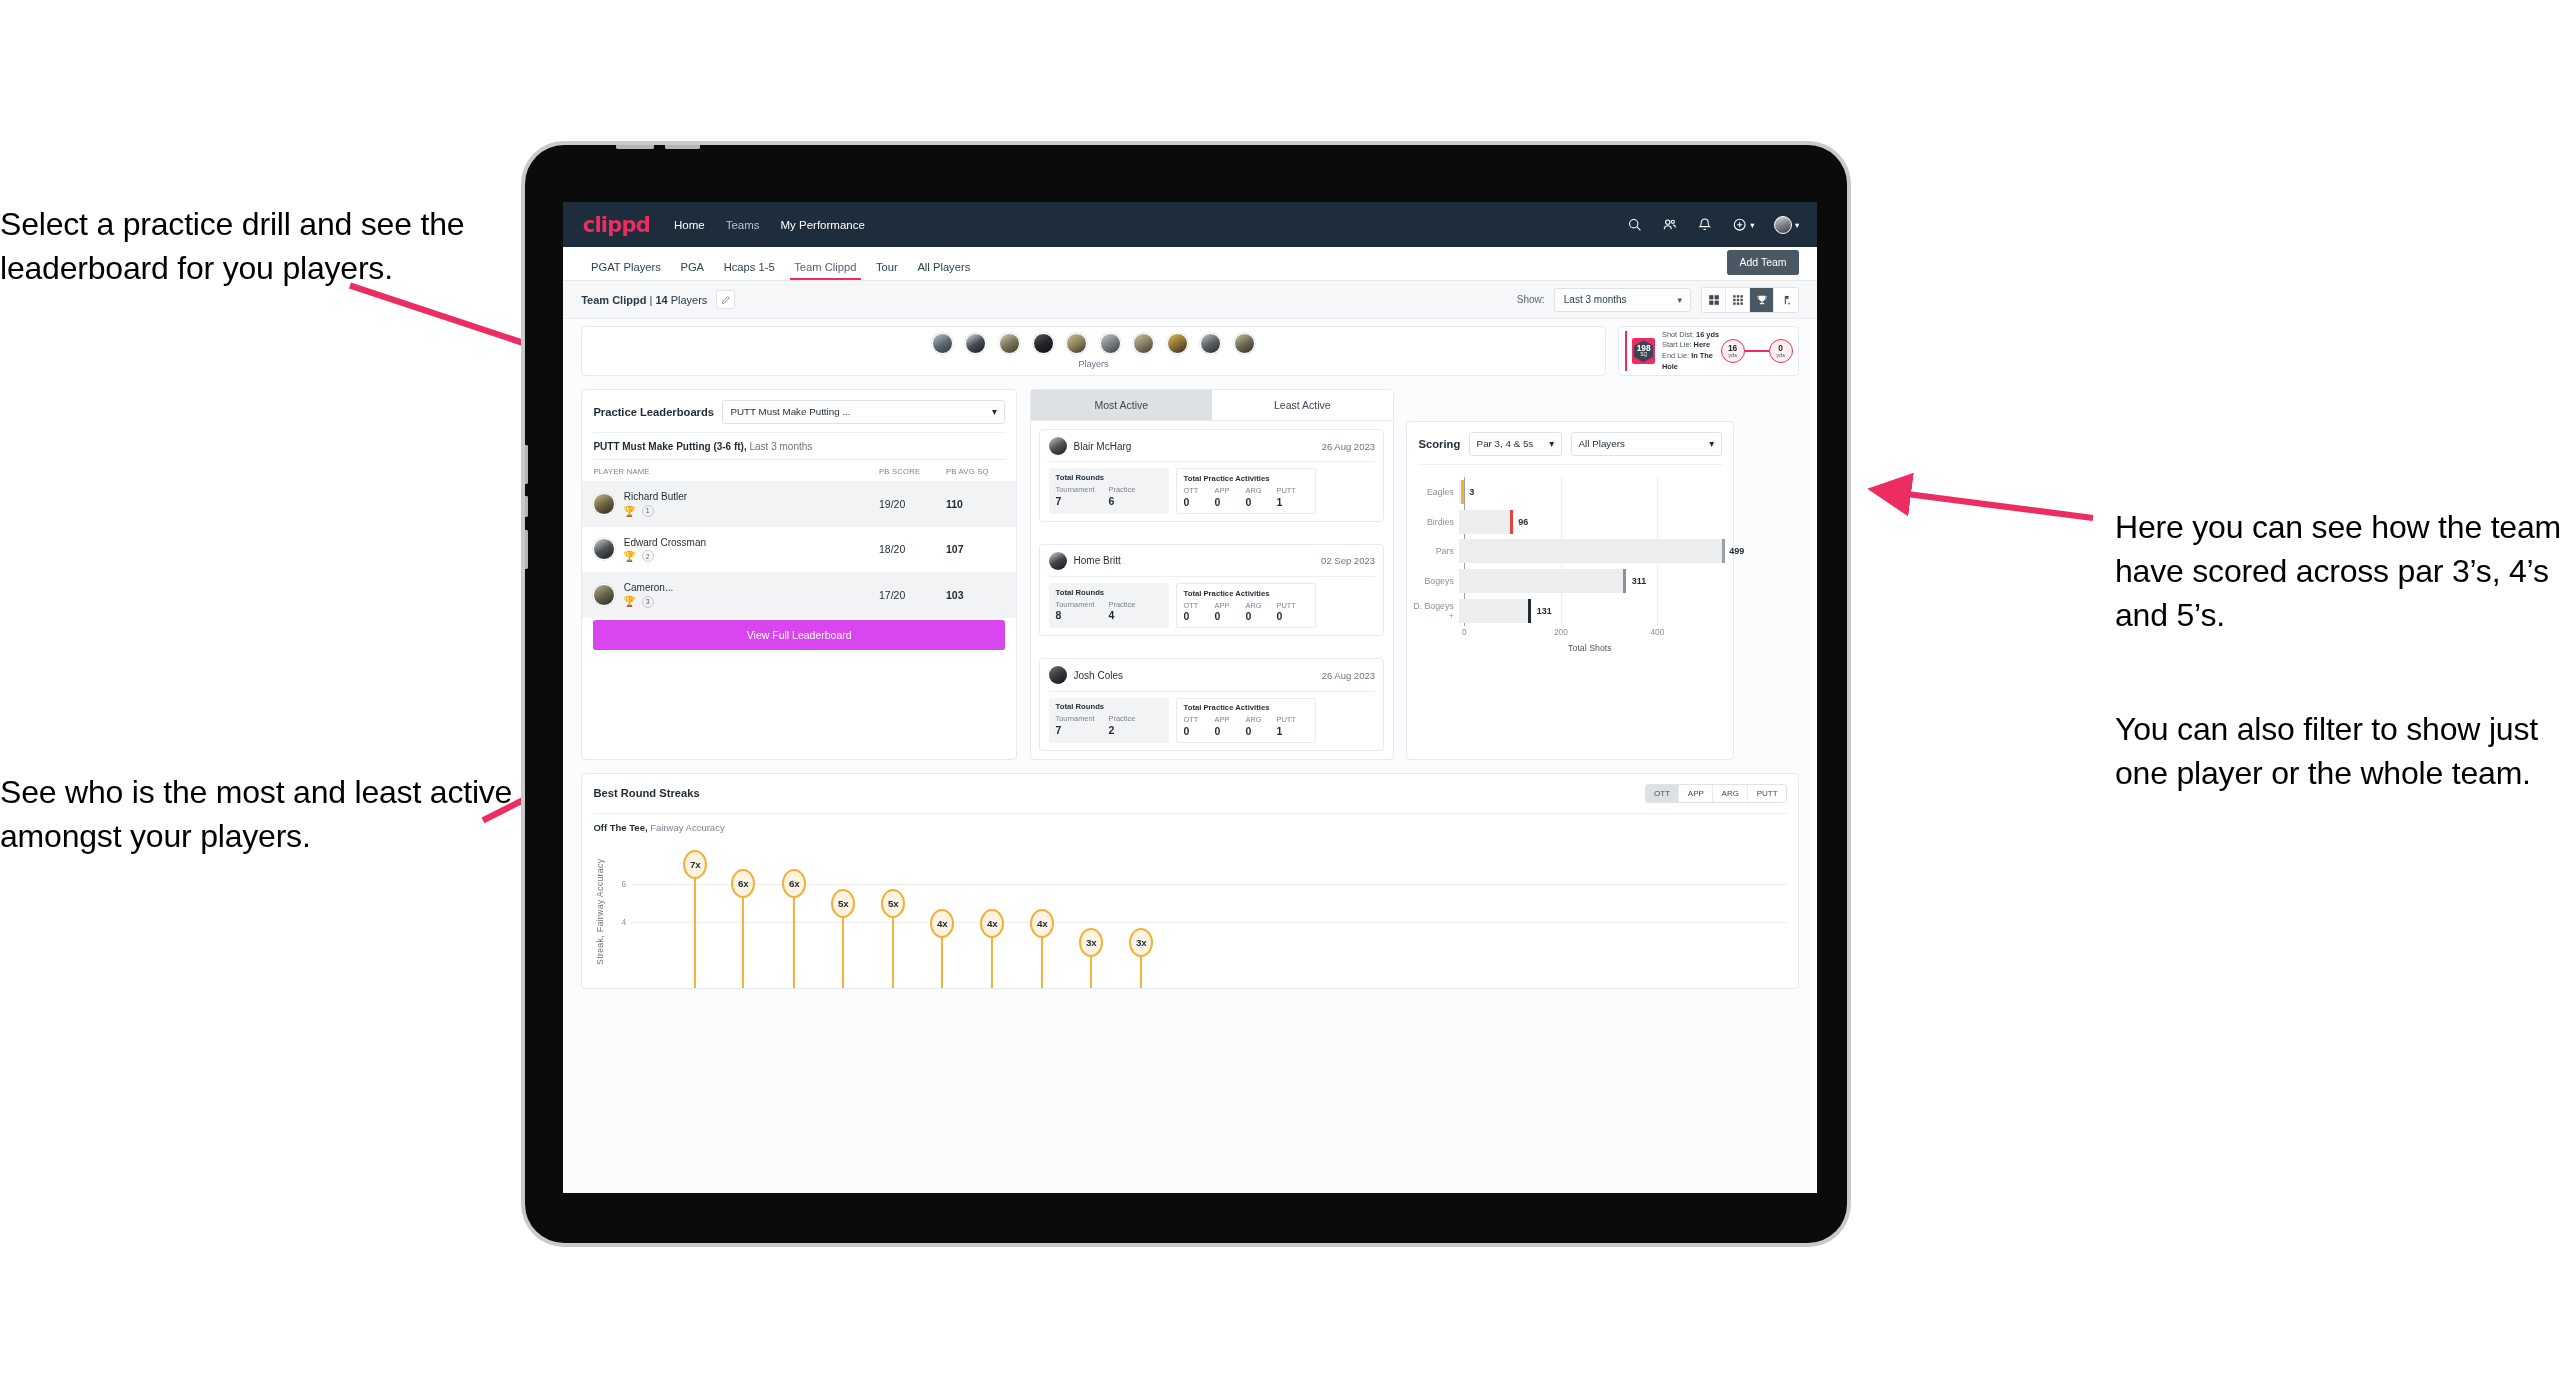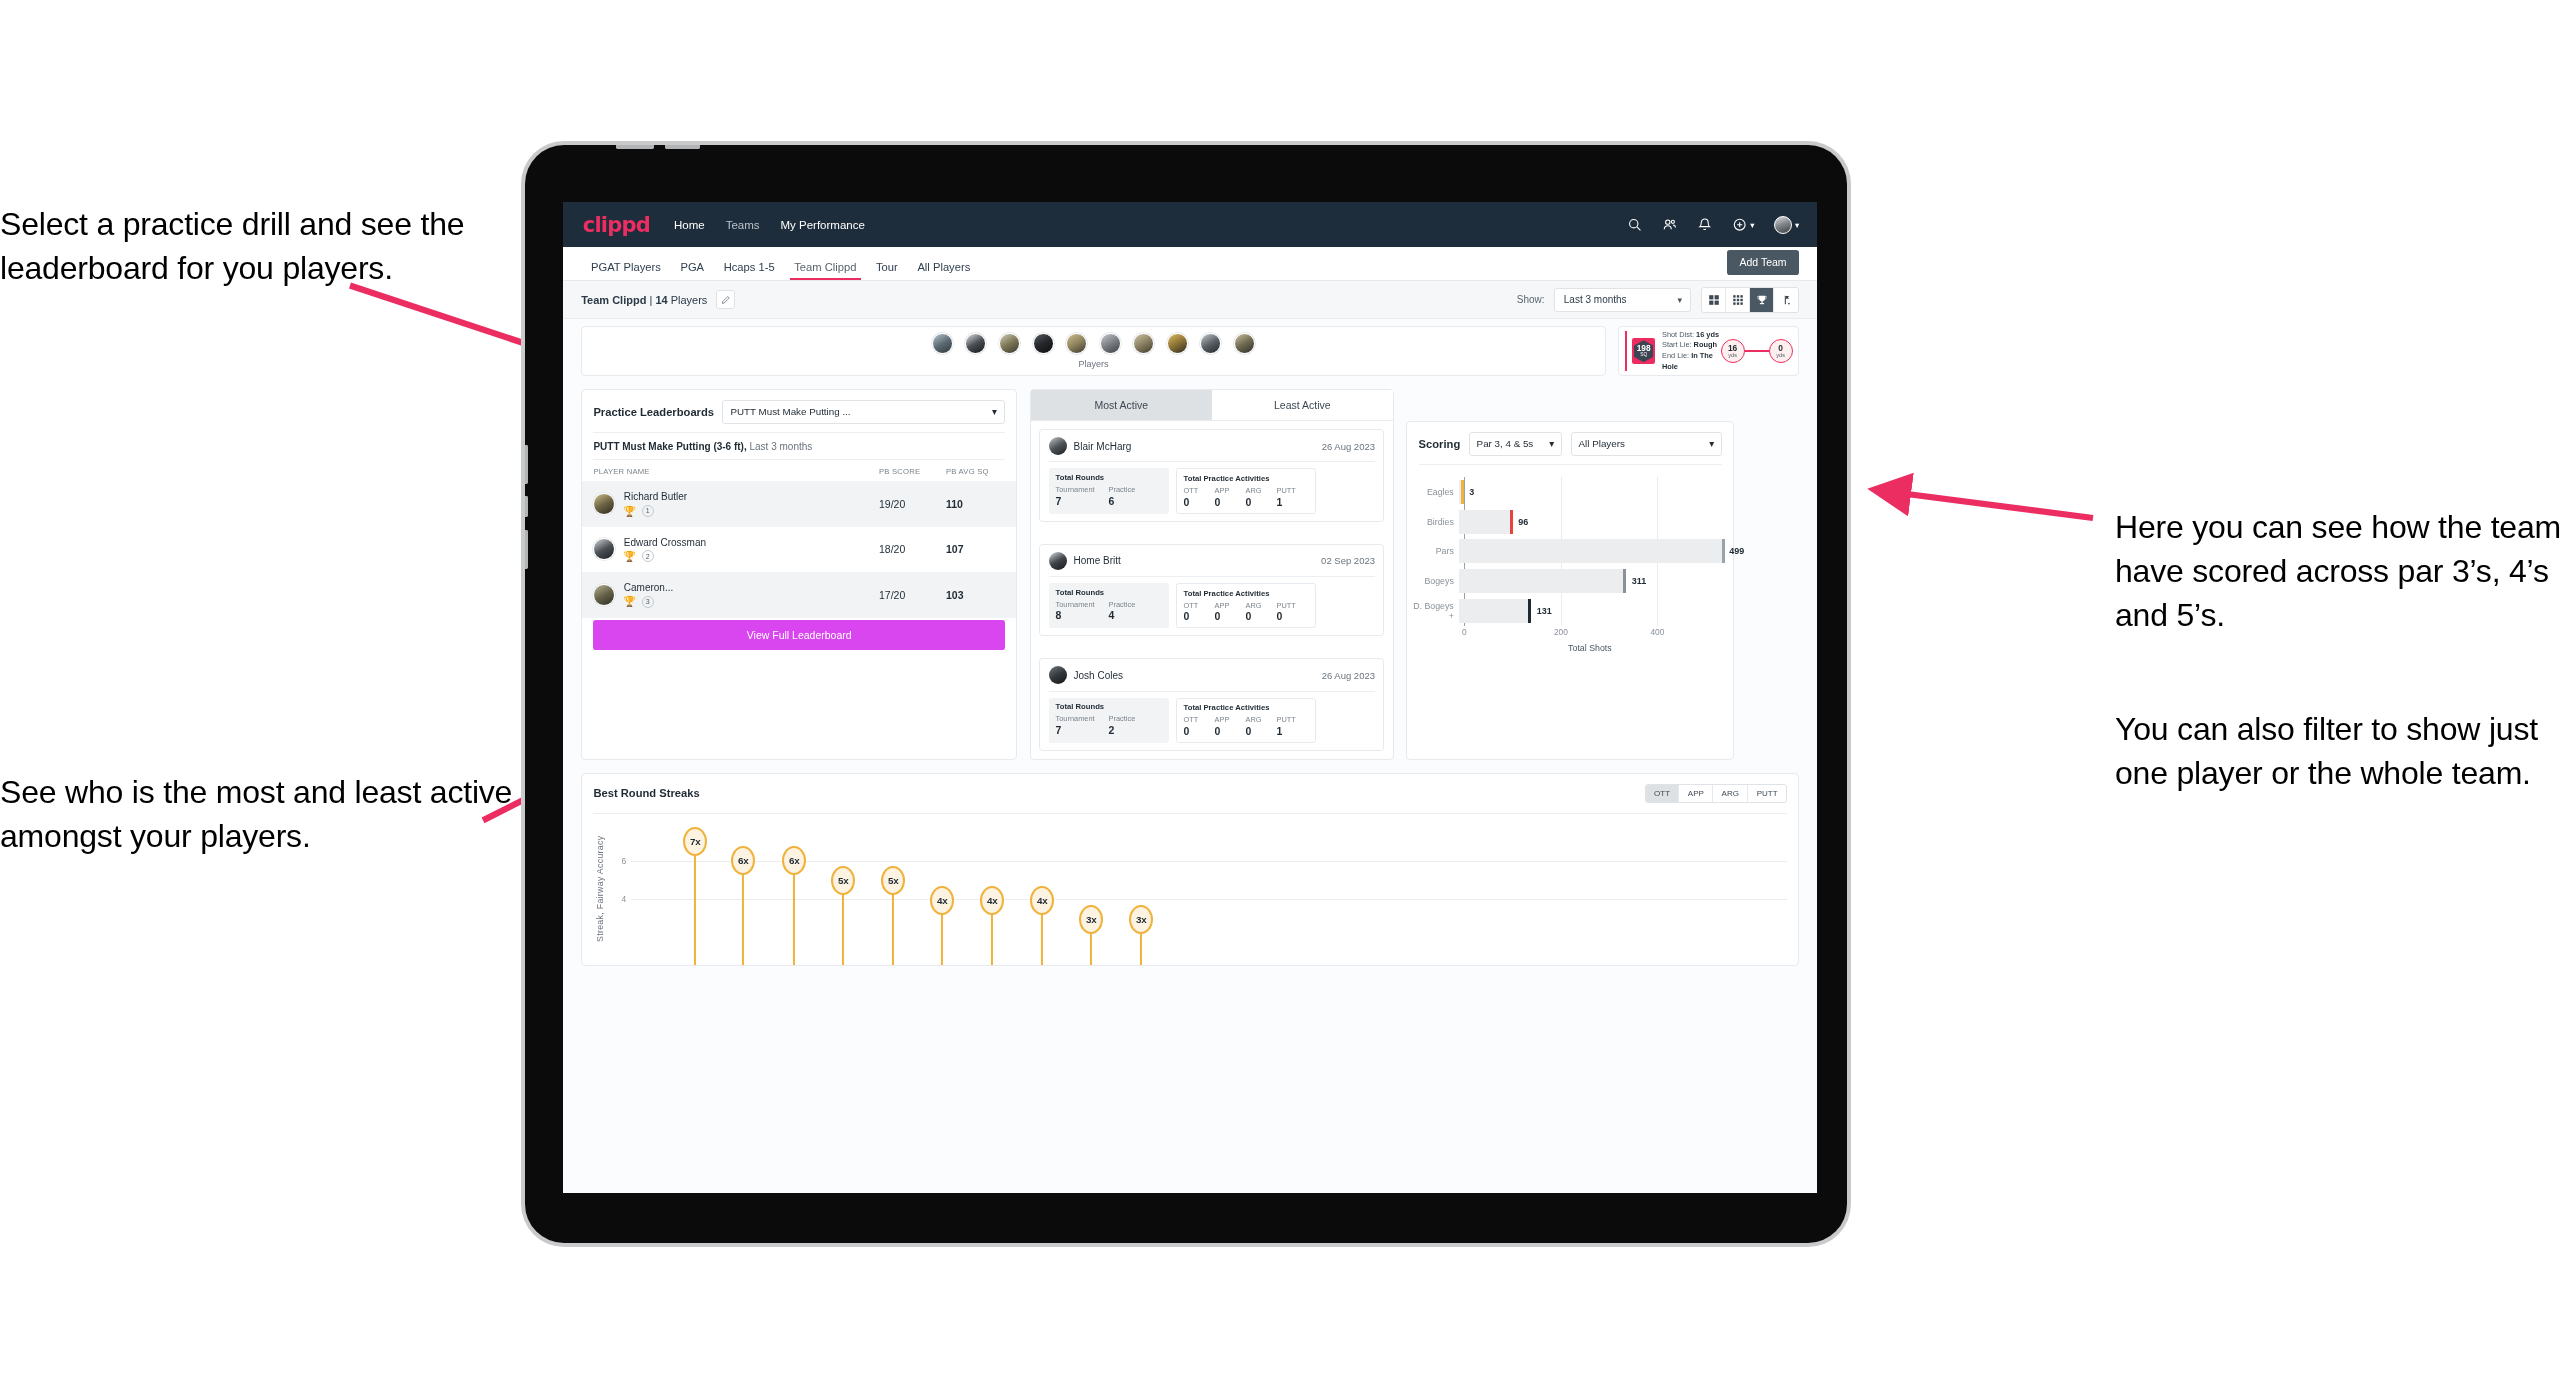--- a/index.html
+++ b/index.html
@@ -427,21 +427,21 @@
                   <span class="u">SQ</span>
                 </div>
               </div>
               <div class="shot-text">
                 <div>
                   <span>Shot Dist:</span>
                   <b>16 yds</b>
                 </div>
                 <div>
                   <span>Start Lie:</span>
-                  <b>Rough</b>
+                  <b>Here</b>
                 </div>
                 <div>
                   <span>End Lie:</span>
                   <b>In The Hole</b>
                 </div>
               </div>
               <div class="shot-dots">
                 <div class="pdot">
                   <span class="v">16</span>
                   <span class="u">yds</span>
@@ -735,20 +735,23 @@
           <div class="st-head">
             <div class="st-title">Best Round Streaks</div>
             <div class="st-seg">
               <div class="on">OTT</div>
               <div>APP</div>
               <div>ARG</div>
               <div>PUTT</div>
             </div>
           </div>
           <div class="divider"></div>
+          <div class="st-sub" style="padding-top:8.4px;">
+            <b>Off The Tee,</b><span> Fairway Accuracy</span>
+          </div>
           <div class="st-chart">
             <div class="st-ylab">Streak, Fairway Accuracy</div>
             <div class="st-plot">
               <div class="st-hl" style="top:43px;"></div>
               <div class="st-ytick" style="top:43px;">6</div>
               <div class="st-hl" style="top:81px;"></div>
               <div class="st-ytick" style="top:81px;">4</div>
 
               <div class="lolly" style="left:74px;">
                 <div class="stem" style="height:122px;"></div>

